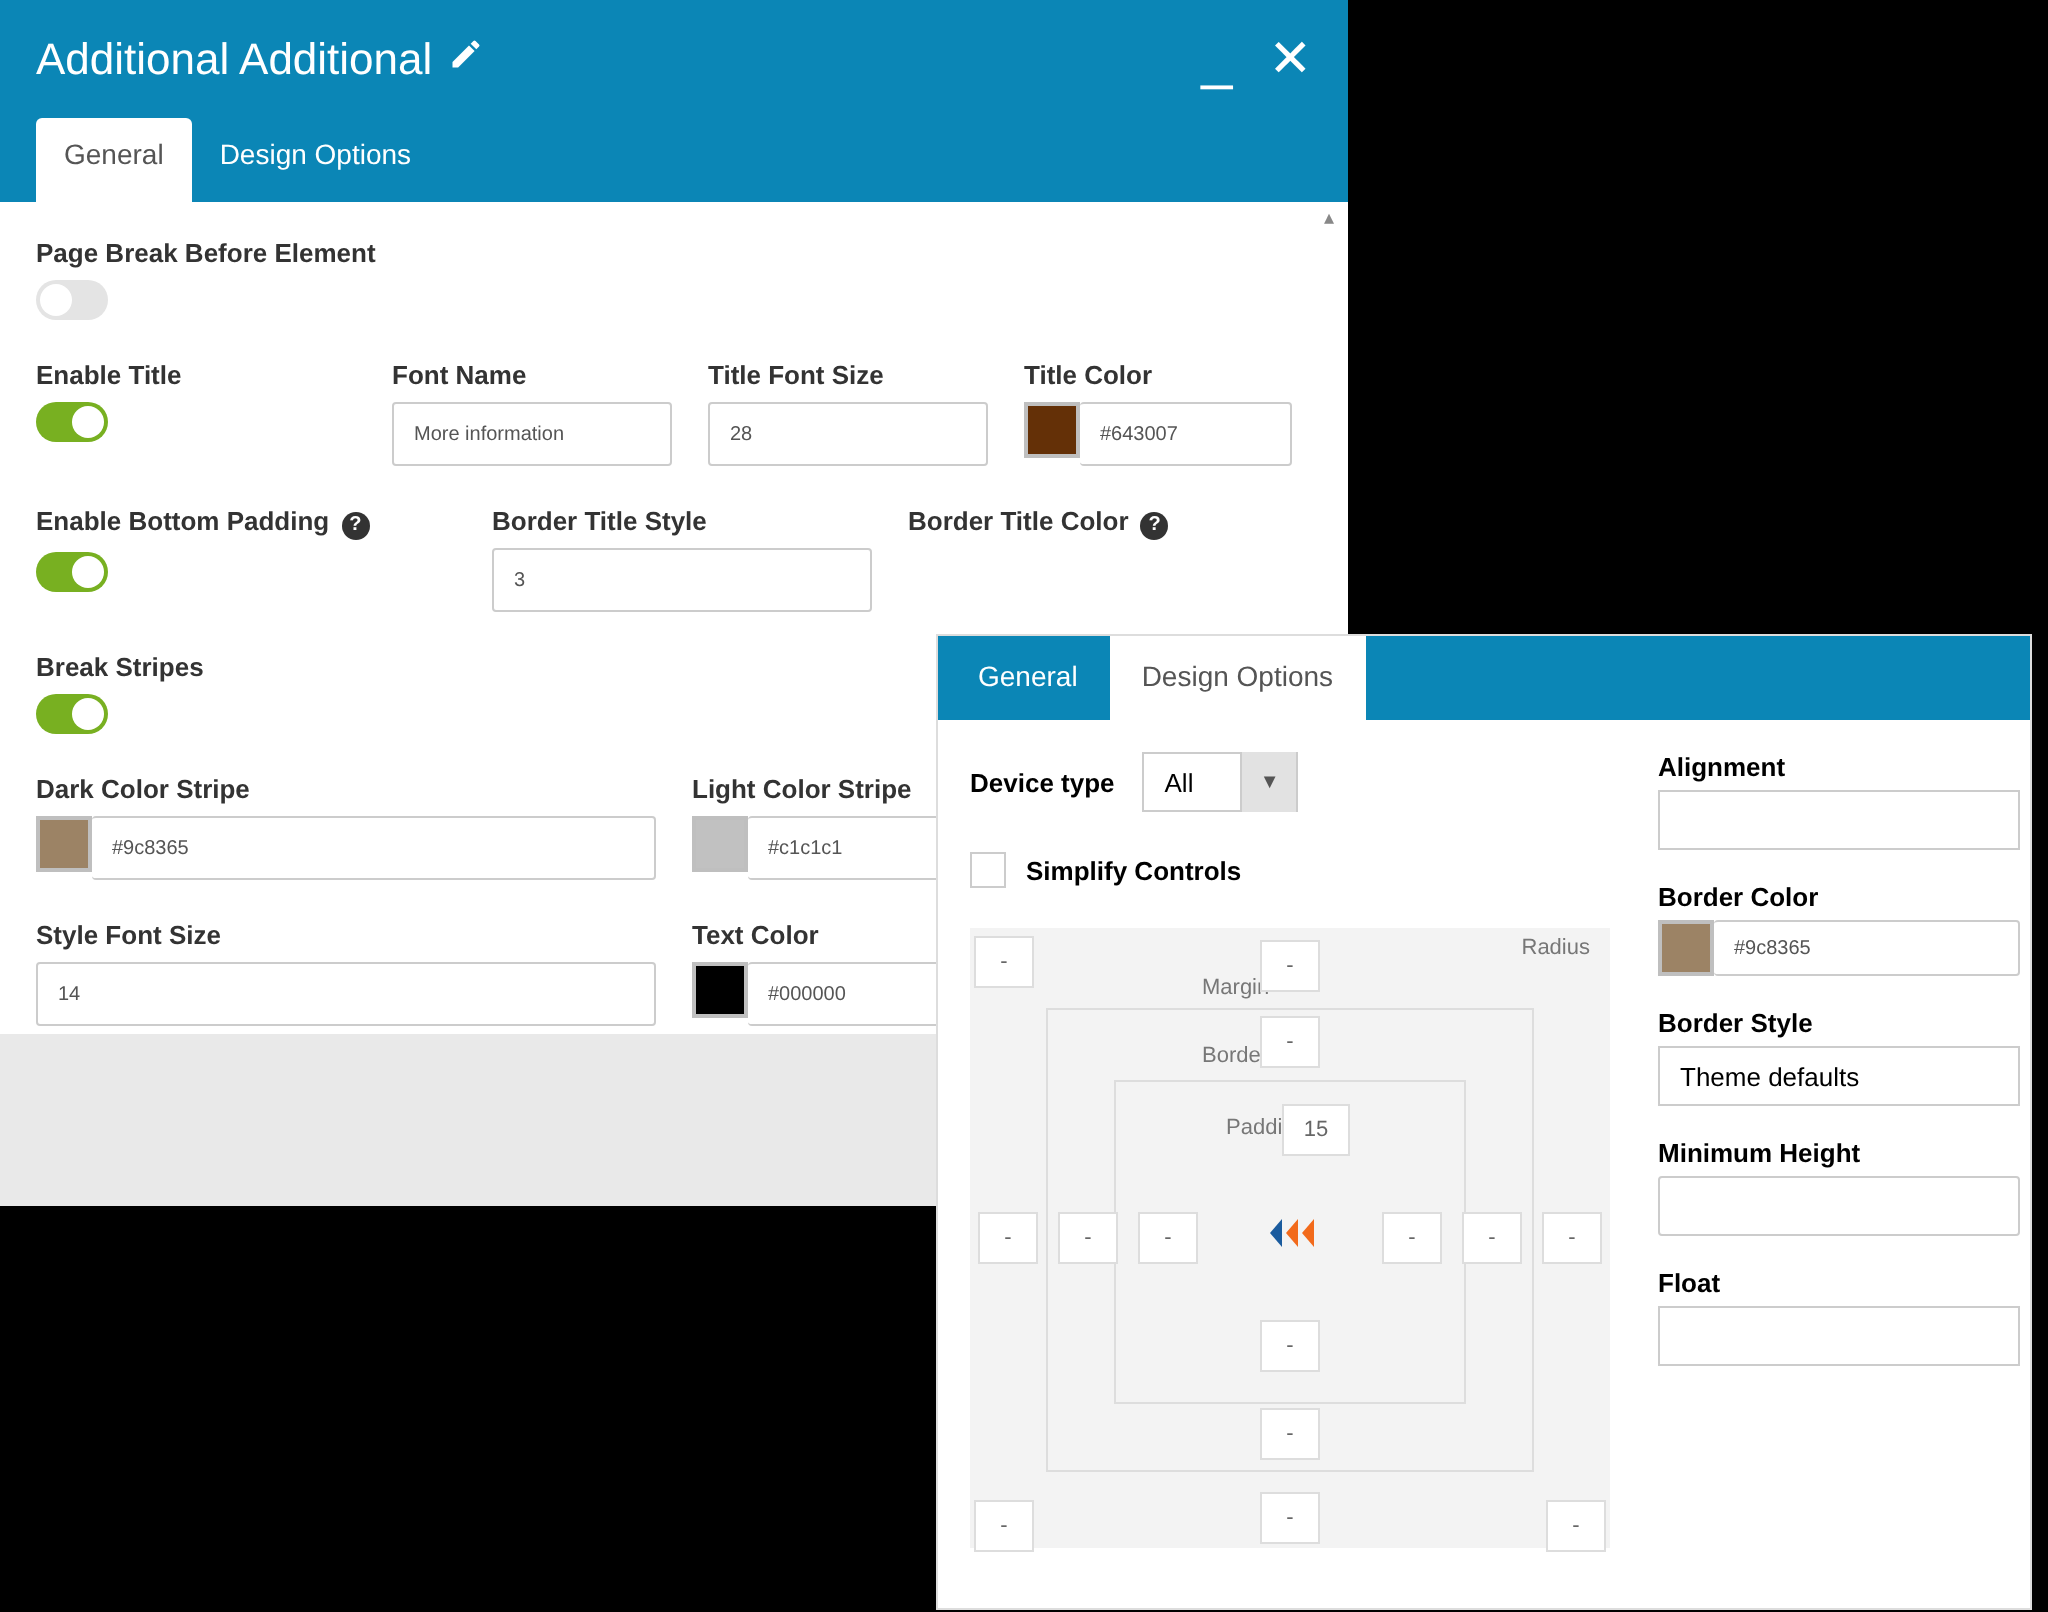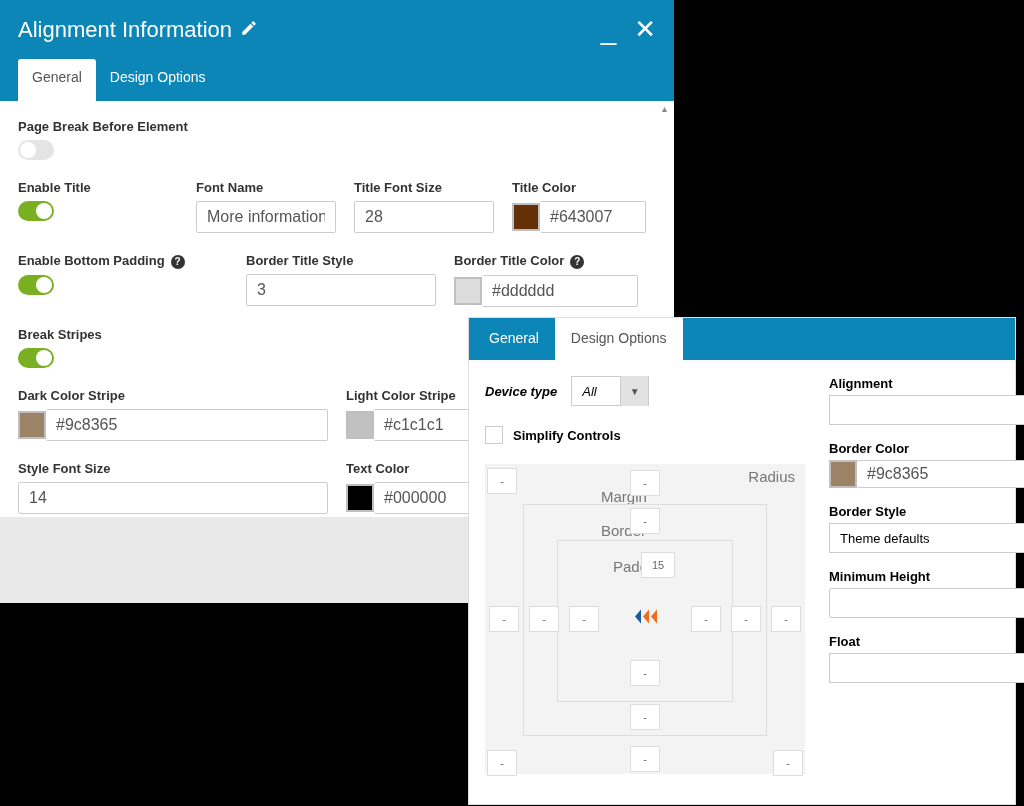--- a/index.html
+++ b/index.html
@@ -26,67 +26,67 @@
 
   
   .toggle { width: 36px; height: 20px; border-radius: 10px; position: relative; cursor: pointer; }
   .toggle.off { background: #e4e4e4; }
   .toggle.on { background: #78b021; }
   .toggle .knob { position: absolute; width: 16px; height: 16px; background: #fff; border-radius: 50%; top: 2px; }
   .toggle.off .knob { left: 2px; }
   .toggle.on .knob { right: 2px; }
 
   
-  .text-input { height: 32px; border: 1px solid #ccc; border-radius: 2px; padding: 0 10px; font-size: 16px; color: #555; }
-  .color-row { display: flex; align-items: center; gap: 0; }
+  .text-input { height: 32px; border: 1px solid #ccc; border-radius: 2px; padding: 0 10px; font-size: 10px; color: #555; }
+  .color-row { display: flex; align-items: flex-start; gap: 0; }
   .swatch { width: 28px; height: 28px; border: 2px solid #bfbfbf; cursor: pointer; }
   .help { width: 14px; height: 14px; border-radius: 50%; background: #333; color: #fff; font-size: 10px; display: inline-flex; align-items: center; justify-content: center; margin-left: 6px; }
 
   .p1-footer { background: #e9e9e9; height: 86px; padding: 20px 18px; display: flex; gap: 16px; }
   .btn-big { flex: 0 0 auto; height: 46px; border: none; border-radius: 3px; background: #b9b9b9; color: #fff; font-size: 15px; padding: 0 22px; cursor: pointer; }
   .btn-big.secondary { width: 60px; margin-left: auto;}
 
   
   .panel2 { position: absolute; top: 317px; left: 468px; width: 548px; height: 488px; background: #fff; border: 1px solid #ddd; }
   .p2-tabbar { background: #0b86b6; height: 42px; display: flex; padding: 0; }
   .p2-tab { padding: 12px 16px; font-size: 14px; color: #fff; cursor: pointer; }
   .p2-tab.active-inverse { background: #fff; color: #555; }
   .p2-tab.blue { background: #0b86b6; color: #fff; }
 
   .p2-body { padding: 16px; display: flex; gap: 14px; }
   .p2-left { flex: 0 0 330px; }
   .p2-right { flex: 1; display: flex; flex-direction: column; gap: 16px; }
 
-  .device-row { display: flex; align-items: center; gap: 14px; margin-bottom: 20px; font-style: italic; }
+  .device-row { display: flex; align-items: center; gap: 14px; margin-bottom: 20px; }
   .device-label { font-size: 13px; font-weight: 600; }
   .select { height: 30px; border: 1px solid #ccc; background: #fff; font-size: 13px; display: flex; align-items: center; }
   .select-val { padding: 0 10px; min-width: 48px; }
   .select-btn { width: 28px; height: 30px; background: #e2e2e2; border-left: 1px solid #ccc; display: flex; align-items: center; justify-content: center; cursor: pointer; font-size: 10px; color: #555; }
 
   .check-row { display: flex; align-items: center; gap: 10px; margin-bottom: 20px; }
   .checkbox { width: 18px; height: 18px; border: 1px solid #ccc; background: #fff; cursor: pointer; }
   .check-label { font-size: 13px; font-weight: 600; }
 
   
   .boxmodel { position: relative; width: 320px; height: 310px; background: #f3f3f3; }
-  .bm-label { font-size: 15px; color: #777; position: absolute; }
+  .bm-label { font-size: 11px; color: #777; position: absolute; }
   .bm-input { width: 30px; height: 26px; border: 1px solid #ddd; background: #fff; text-align: center; font-size: 11px; color: #666; position: absolute; }
   .bm-ring { position: absolute; border: 1px solid #ddd; }
   .bm-center-icon { position: absolute; left: 50%; top: 50%; transform: translate(-50%, -50%); font-size: 18px; }
 
   .r-label { font-size: 13px; font-weight: 600; margin-bottom: 4px; }
   .select-full { display: flex; }
   .select-full .select-val { flex: 1; }
 </style>
 </head>
 <body>
 
 <div class="panel1">
   <div class="p1-header">
-    <span class="p1-title">Alignment Information</span>
+    <span class="p1-title">Additional Additional</span>
     <span class="pencil">
       <svg width="18" height="18" viewBox="0 0 24 24" fill="#fff">
           <path d="M3 17.25V21h3.75l11-11-3.75-3.75-11 11zM20.7 7.04a1 1 0 0 0 0-1.41l-2.34-2.34a1 1 0 0 0-1.41 0l-1.83 1.83 3.75 3.75 1.83-1.83z"></path>
         </svg>
     </span>
     <div class="p1-controls">
       <span class="minimize">_</span>
       <span class="close">✕</span>
     </div>
   </div>
@@ -137,24 +137,20 @@
         <div class="toggle on">
             <div class="knob"></div>
           </div>
       </div>
       <div class="col" style="width:190px">
         <span class="field-label">Border Title Style</span>
         <input class="text-input" value="3" style="">
       </div>
       <div class="col" style="width:190px">
         <span class="field-label"><span>Border Title Color</span><span class="help">?</span></span>
-        <div class="color-row">
-          <div class="swatch" style="background:#dddddd"></div>
-          <input class="text-input" style="width: 156px; border-left: none;" value="#dddddd">
-        </div>
       </div>
     </div>
 
     <div class="row">
       <div class="col">
         <span class="field-label">Break Stripes</span>
         <div class="toggle on">
             <div class="knob"></div>
           </div>
       </div>

